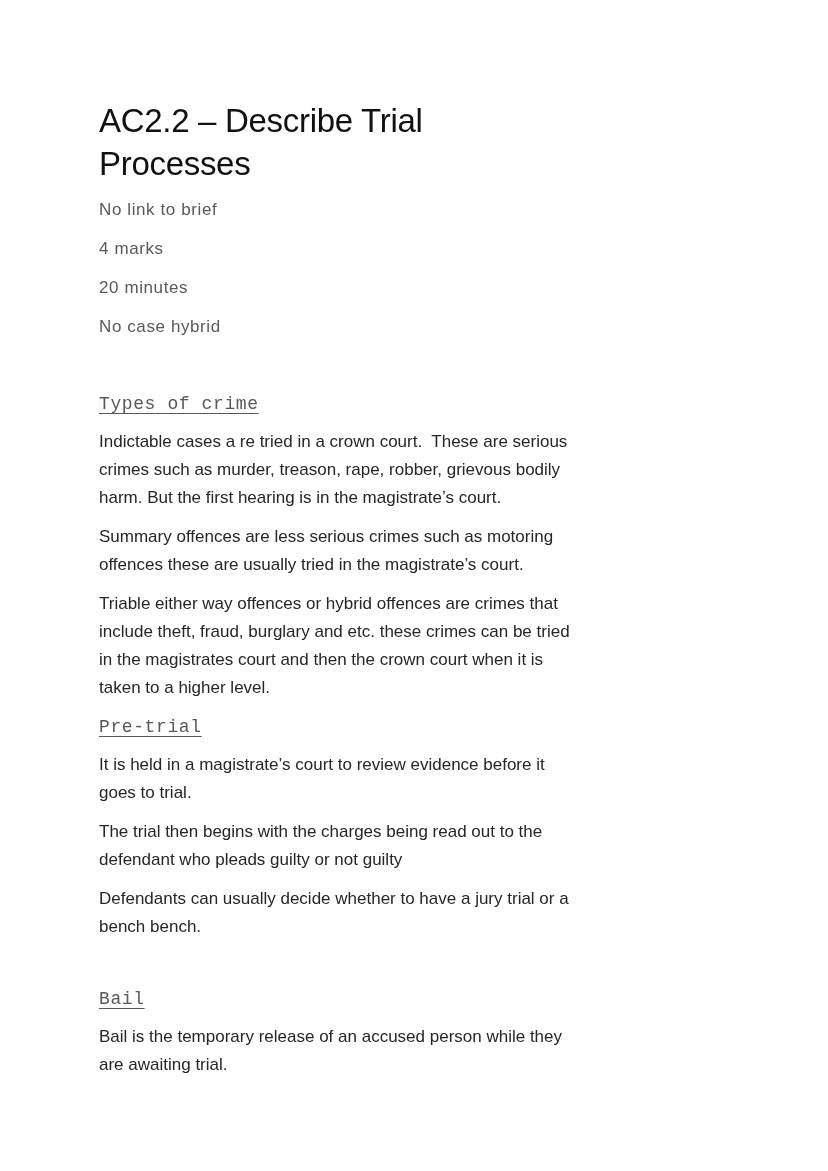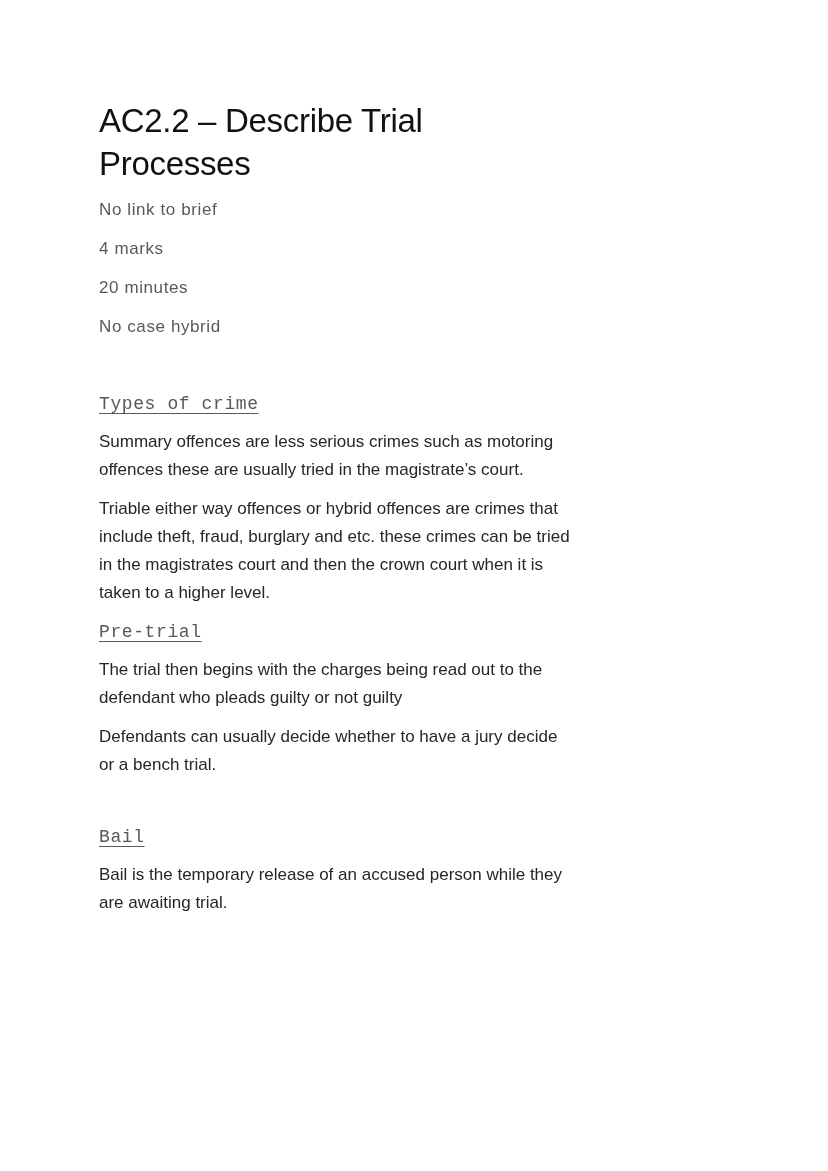--- a/index.html
+++ b/index.html
@@ -65,25 +65,27 @@
   <h1 class="doc-title">AC2.2 – Describe Trial Processes</h1>
 
   <p class="meta-line">No link to brief</p>
   <p class="meta-line">4 marks</p>
   <p class="meta-line">20 minutes</p>
   <p class="meta-line">No case hybrid</p>
 
   <div class="spacer-lg"></div>
 
   <h2 class="section-heading">Types of crime</h2>
+  <p class="body-para">Indictable cases a re tried in a crown court.  These are serious crimes such as murder, treason, rape, robber, grievous bodily harm. But the first hearing is in the magistrate’s court.</p>
   <p class="body-para">Summary offences are less serious crimes such as motoring offences these are usually tried in the magistrate’s court.</p>
   <p class="body-para">Triable either way offences or hybrid offences are crimes that include theft, fraud, burglary and etc. these crimes can be tried in the magistrates court and then the crown court when it is taken to a higher level.</p>
 
   <h2 class="section-heading">Pre-trial</h2>
+  <p class="body-para">It is held in a magistrate’s court to review evidence before it goes to trial.</p>
   <p class="body-para">The trial then begins with the charges being read out to the defendant who pleads guilty or not guilty</p>
-  <p class="body-para">Defendants can usually decide whether to have a jury decide or a bench trial.</p>
+  <p class="body-para">Defendants can usually decide whether to have a jury trial or a bench bench.</p>
 
   <div class="spacer-md"></div>
 
   <h2 class="section-heading">Bail</h2>
   <p class="body-para">Bail is the temporary release of an accused person while they are awaiting trial.</p>
 
 </div>
 
 </body></html>

